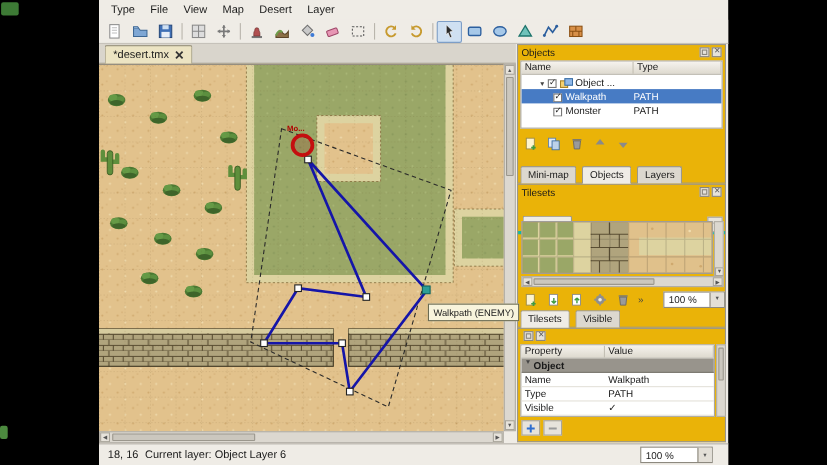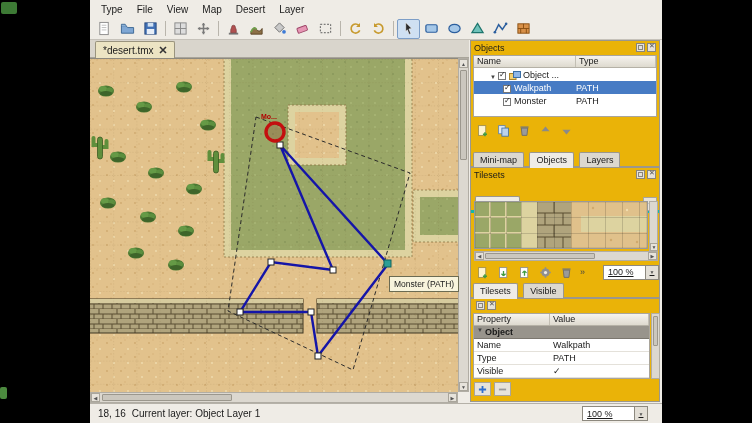--- a/index.html
+++ b/index.html
@@ -108,21 +108,21 @@
   .ts-thumb { position:absolute; left:3px; top:33px; width:174px; height:48px;
               border:1px solid #999; background:#e0c18b; }
   .ts-vscroll { position:absolute; left:178px; top:33px; width:9px; height:50px;
                 background:#dcd8d0; border:1px solid #b1ada4; }
   .ts-hscroll { position:absolute; left:3px; top:83px; width:184px; height:10px;
                 background:#dcd8d0; border:1px solid #b1ada4; }
   .ts-toolbar { position:absolute; left:2px; top:95px; height:18px; display:flex;
                 align-items:center; gap:2px; width:186px; }
   .overflow-glyph { font-size:9px; color:#444; padding:0 2px; }
   .combo { border:1px solid #8d897f; background:#fff; height:15px;
-           display:flex; align-items:center; font-size:9px;text-decoration:underline; }
+           display:flex; align-items:center; font-size:9px; }
   .combo .val { flex:1; padding:0 4px; white-space:nowrap; }
   .combo .dd { width:13px; height:100%; background:#e3dfd7;
                border-left:1px solid #8d897f; display:flex; align-items:center;
                justify-content:center; }
   .combo .dd::after { content:"▼"; font-size:5px; color:#555; }
 
   
   .prop-table { position:absolute; left:2px; top:14px; width:177px; height:66px;
                 background:#fff; border:1px solid #a9a59c; overflow:hidden; }
   .prow { display:flex; height:13px; align-items:center; font-size:9px;
@@ -373,21 +373,21 @@
       </g>
 
       <g>
         <circle cx="185" cy="73" r="9" fill="rgba(150,30,30,0.18)" stroke="#c40f0f" stroke-width="3.4"></circle>
         <text x="171" y="60" font-size="7" font-weight="bold" fill="#b00000">Mo...</text>
       </g>
     </svg>
   </div>
 
   <div class="map-tooltip">
-    <span>Monster (PATH)</span>
+    <span>Walkpath (ENEMY)</span>
   </div>
 
   <div class="vscroll">
     <div class="sb-btn sb-up" style="left:0;top:0;"></div>
     <div class="sb-thumb" style="left:1px;top:11px;width:7px;height:90px;"></div>
     <div class="sb-btn sb-down" style="left:0;bottom:0;"></div>
   </div>
   <div class="hscroll">
     <div class="sb-btn sb-left" style="left:0;top:0;"></div>
     <div class="sb-thumb" style="left:11px;top:1px;width:130px;height:7px;"></div>
@@ -591,20 +591,20 @@
       <div class="pm-btn">
         <svg viewBox="0 0 10 10">
             <path d="M1 5h8" stroke="#9a9a9a" stroke-width="2"></path>
           </svg>
       </div>
     </div>
   </div>
 
   <div class="statusbar">
     <span>18, 16</span>
-    <span>Current layer: Object Layer 1</span>
+    <span>Current layer: Object Layer 6</span>
     <div class="combo status-combo">
       <span class="val">100 %</span>
       <span class="dd"></span>
     </div>
   </div>
 
 </div>
 
 </body></html>

